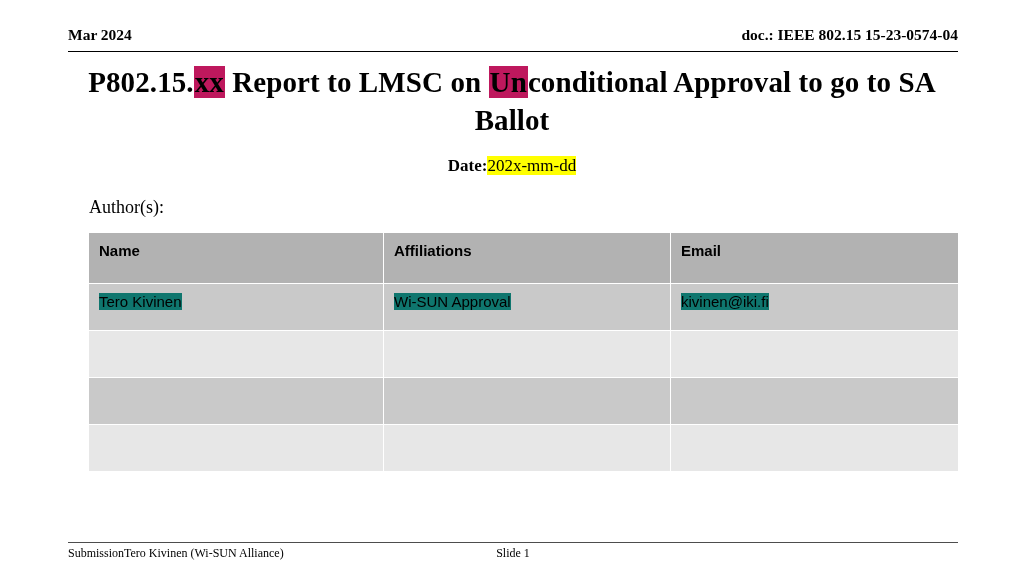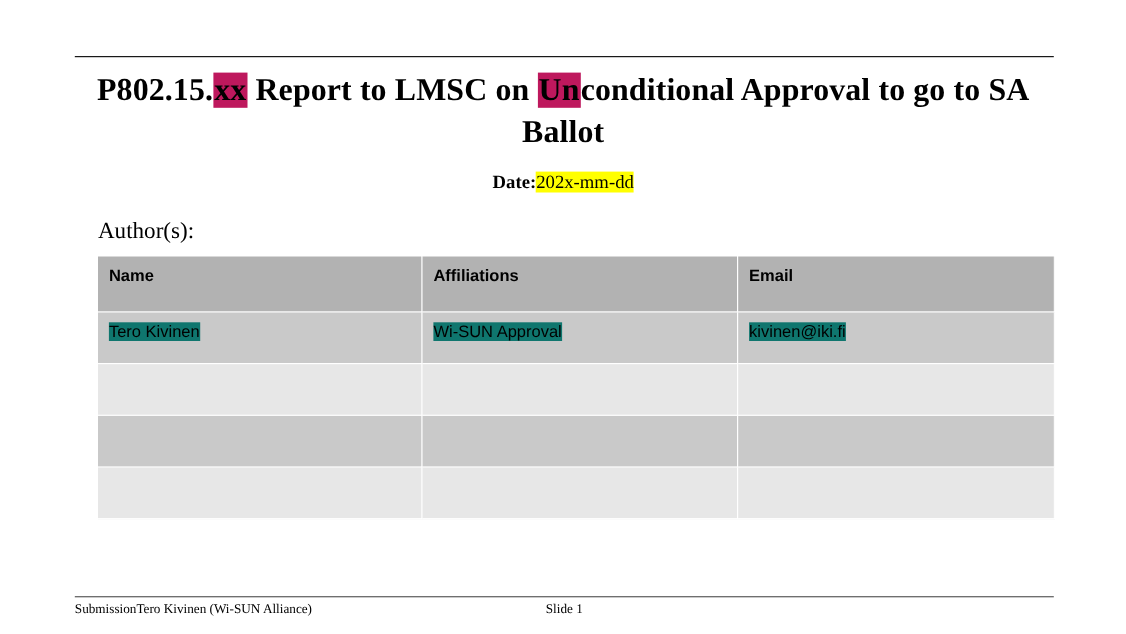--- a/index.html
+++ b/index.html
@@ -84,21 +84,21 @@
   .date-value {
     background: #ffff00;
     font-weight: normal;
   }
 
   
   .authors-label {
     position: absolute;
     left: 89px;
     top: 197px;
-    font-size: 21px;
+    font-size: 18px;
     line-height: 1.2;
   }
 
   
   .author-table {
     position: absolute;
     left: 88px;
     top: 232px;
     width: 870px;
     border-collapse: collapse;
@@ -159,20 +159,24 @@
     text-align: center;
   }
   .doc-footer .left,
   .doc-footer .right { white-space: nowrap; position: relative; z-index: 1; }
 </style>
 </head>
 <body>
 
 <div class="slide">
 
+  <div class="doc-header">
+    <span class="left">Mar 2024</span>
+    <span class="right">doc.: IEEE 802.15 15-23-0574-04</span>
+  </div>
   <div class="header-rule"></div>
 
   <div class="title-block">
     <span>P802.15.</span><span class="hl">xx</span><span> Report to LMSC on </span><span class="hl">Un</span><span>conditional Approval to go to SA Ballot</span>
   </div>
 
   <div class="date-line">
     <span class="date-label">Date:</span><span class="date-value">202x-mm-dd</span>
   </div>
 

